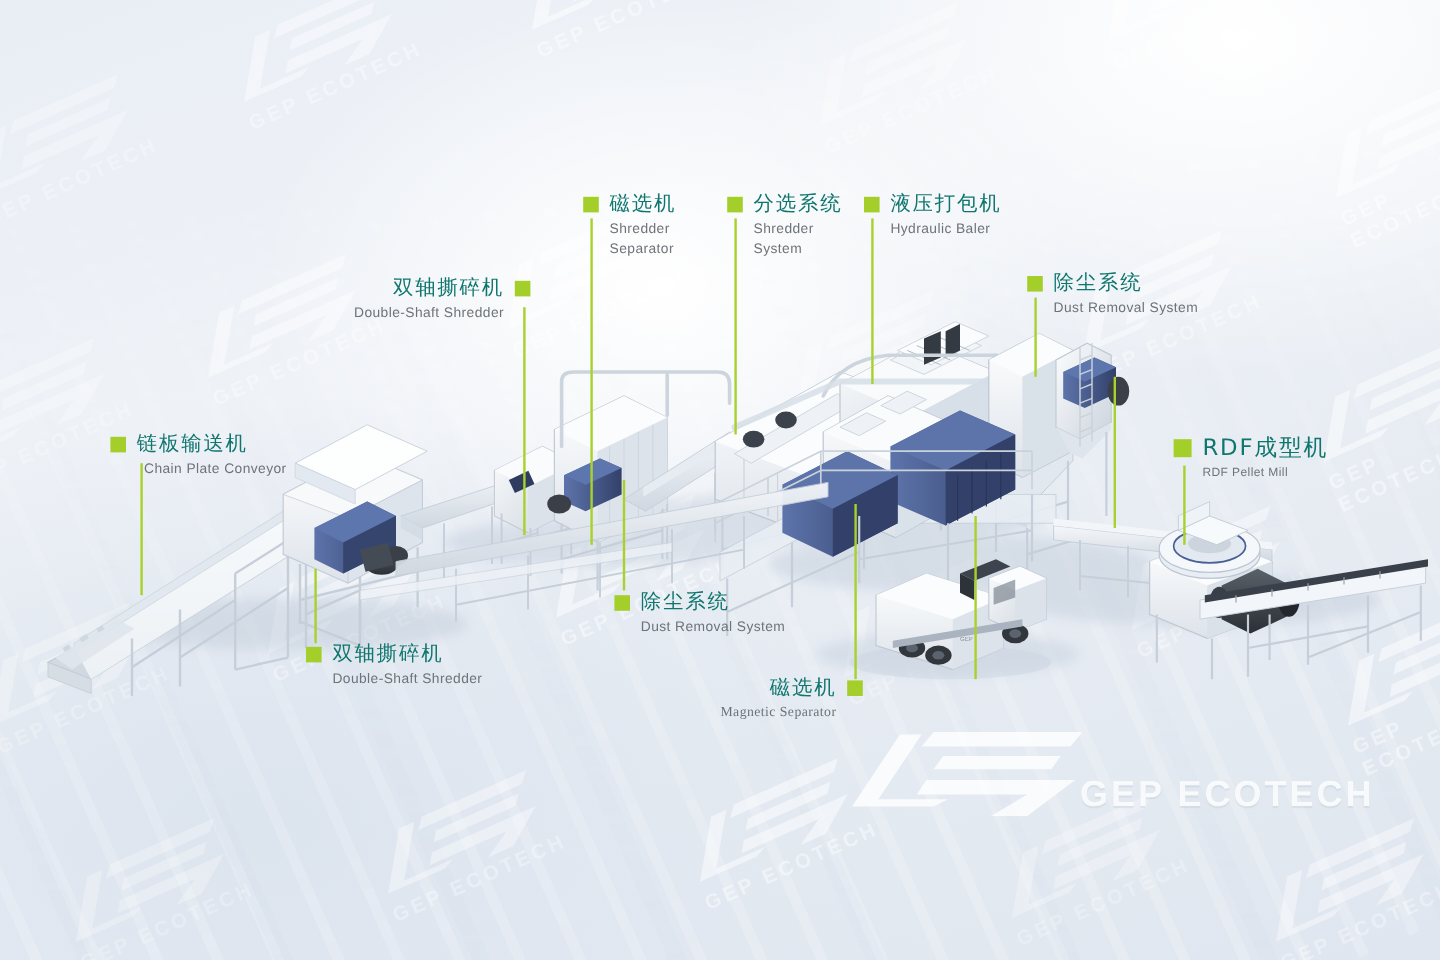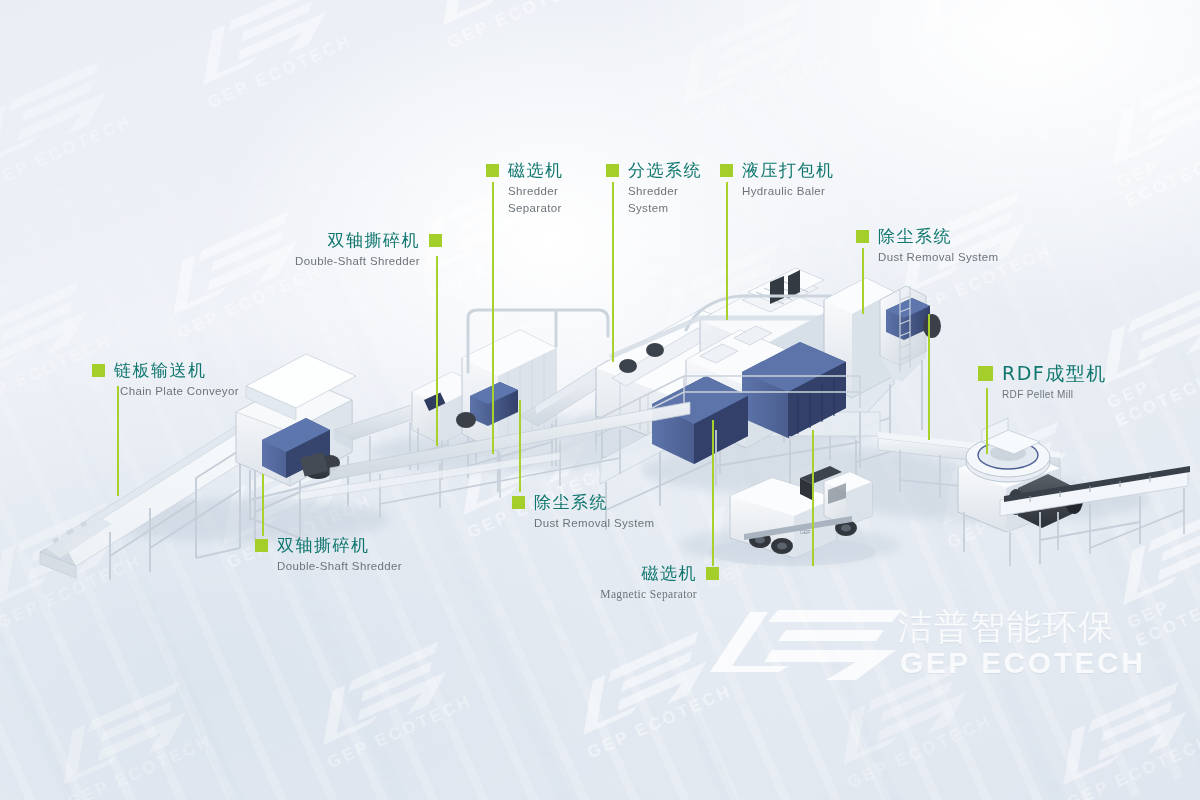--- a/index.html
+++ b/index.html
@@ -796,17 +796,16 @@
     <svg width="196" height="76" viewBox="0 0 196 76">
       <g fill="rgba(255,255,255,.92)">
         <path d="M4,66 L44,6 L62,6 L26,60 L84,60 L72,66 Z"></path>
         <path d="M44,6 L62,6 L52,22 L40,22 Z" opacity="0"></path>
         <path d="M48,12 L58,12 L28,56 L18,56 Z" fill="none"></path>
         <path d="M72,4 L196,4 L186,16 L62,16 Z"></path>
         <path d="M80,24 L178,24 L170,35 L72,35 Z"></path>
         <path d="M66,44 L190,44 L150,74 L120,74 L150,56 L58,56 Z"></path>
       </g>
     </svg>
-    <div class="bcn">洁普智能环保</div>
     <div class="ben">GEP ECOTECH</div>
   </div>
 
 </div>
 
 </body></html>

